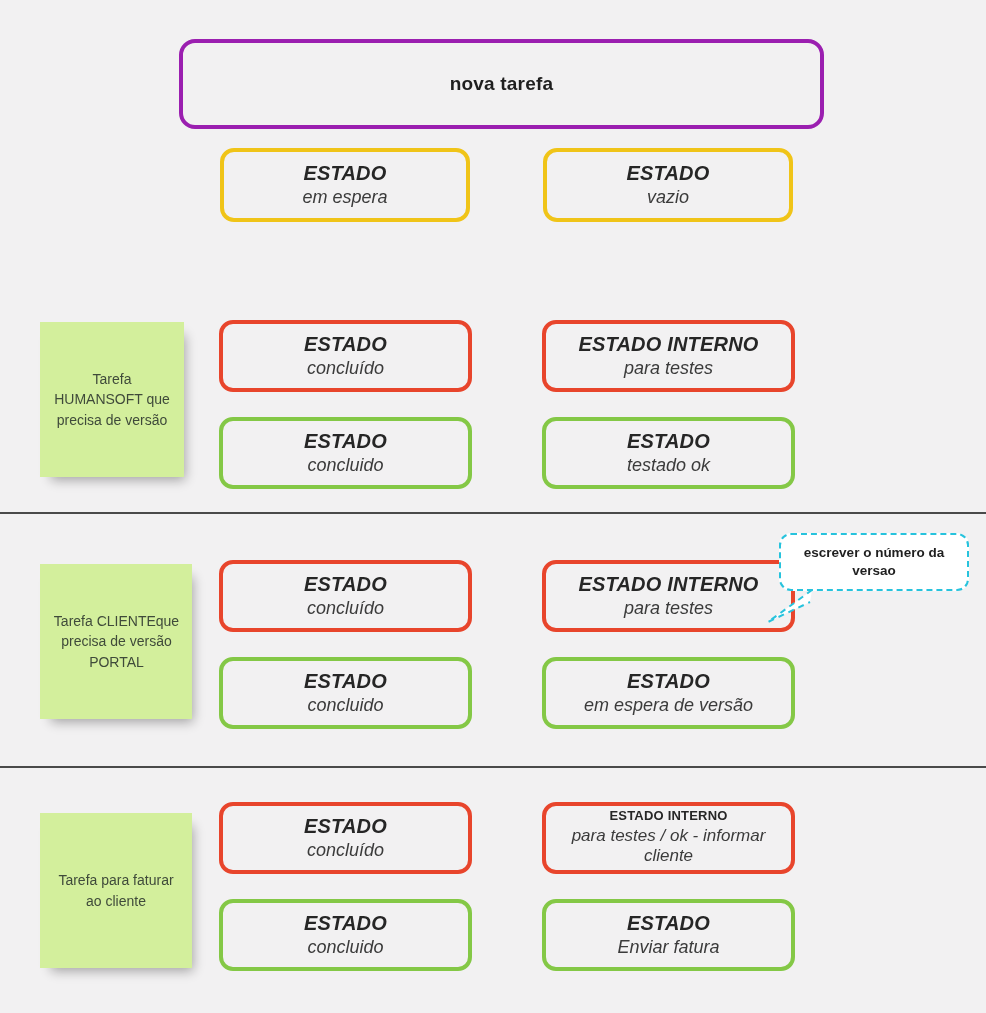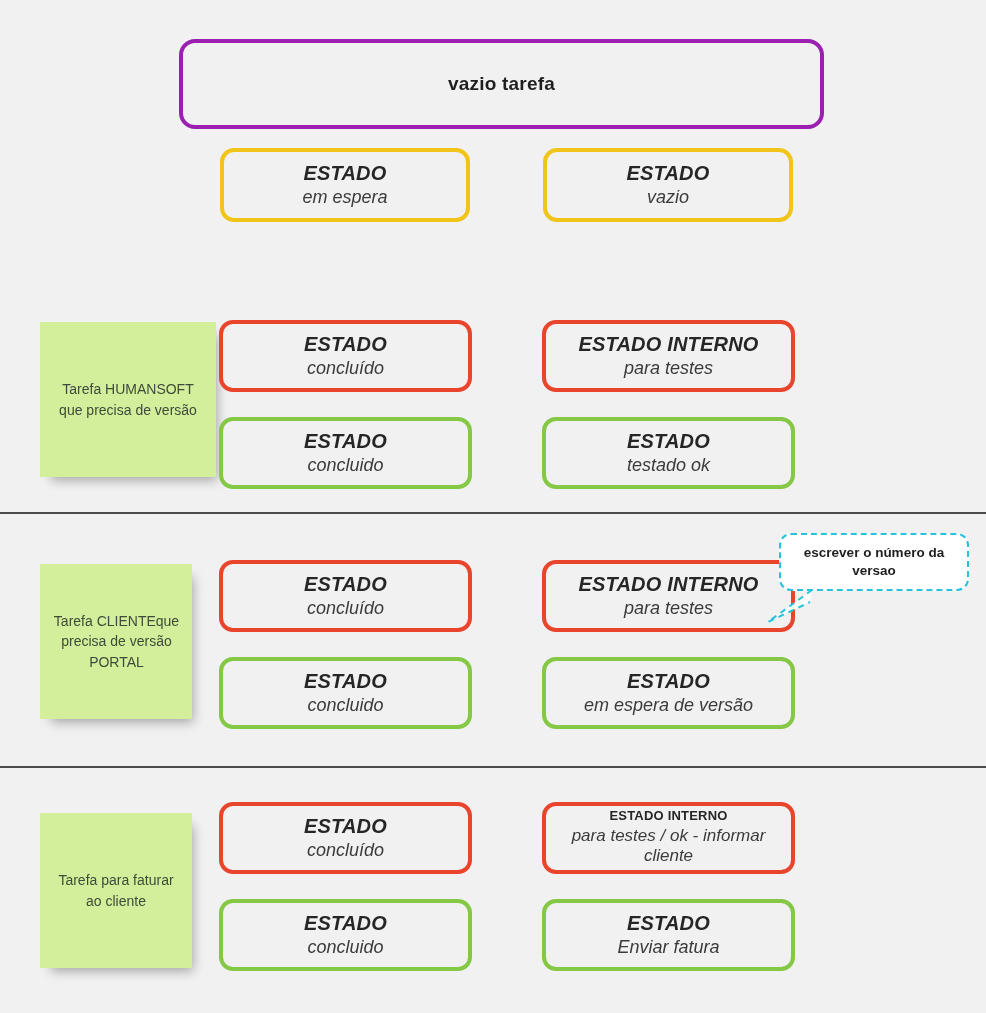--- a/index.html
+++ b/index.html
@@ -118,34 +118,34 @@
     position: absolute;
     pointer-events: none;
   }
 </style>
 </head>
 <body>
 
 <div id="canvas">
 
   <div class="state-box hero c-purple" style="left:179px; top:39px; width:645px; height:90px;">
-    <span class="title">vazio tarefa</span>
+    <span class="title">nova tarefa</span>
   </div>
 
   <div class="state-box sz-normal c-yellow" style="left:220px; top:148px; width:250px; height:74px;">
     <span class="title">ESTADO</span>
     <span class="sub">em espera</span>
   </div>
 
   <div class="state-box sz-normal c-yellow" style="left:543px; top:148px; width:250px; height:74px;">
     <span class="title">ESTADO</span>
     <span class="sub">vazio</span>
   </div>
 
-  <div class="sticky" style="left:40px; top:322px; width:176px; height:155px;">
+  <div class="sticky" style="left:40px; top:322px; width:144px; height:155px;">
     <span class="note-text">Tarefa HUMANSOFT que precisa de versão</span>
   </div>
 
   <div class="state-box sz-normal c-red" style="left:219px; top:320px; width:253px; height:72px;">
     <span class="title">ESTADO</span>
     <span class="sub">concluído</span>
   </div>
 
   <div class="state-box sz-normal c-red" style="left:542px; top:320px; width:253px; height:72px;">
     <span class="title">ESTADO INTERNO</span>

